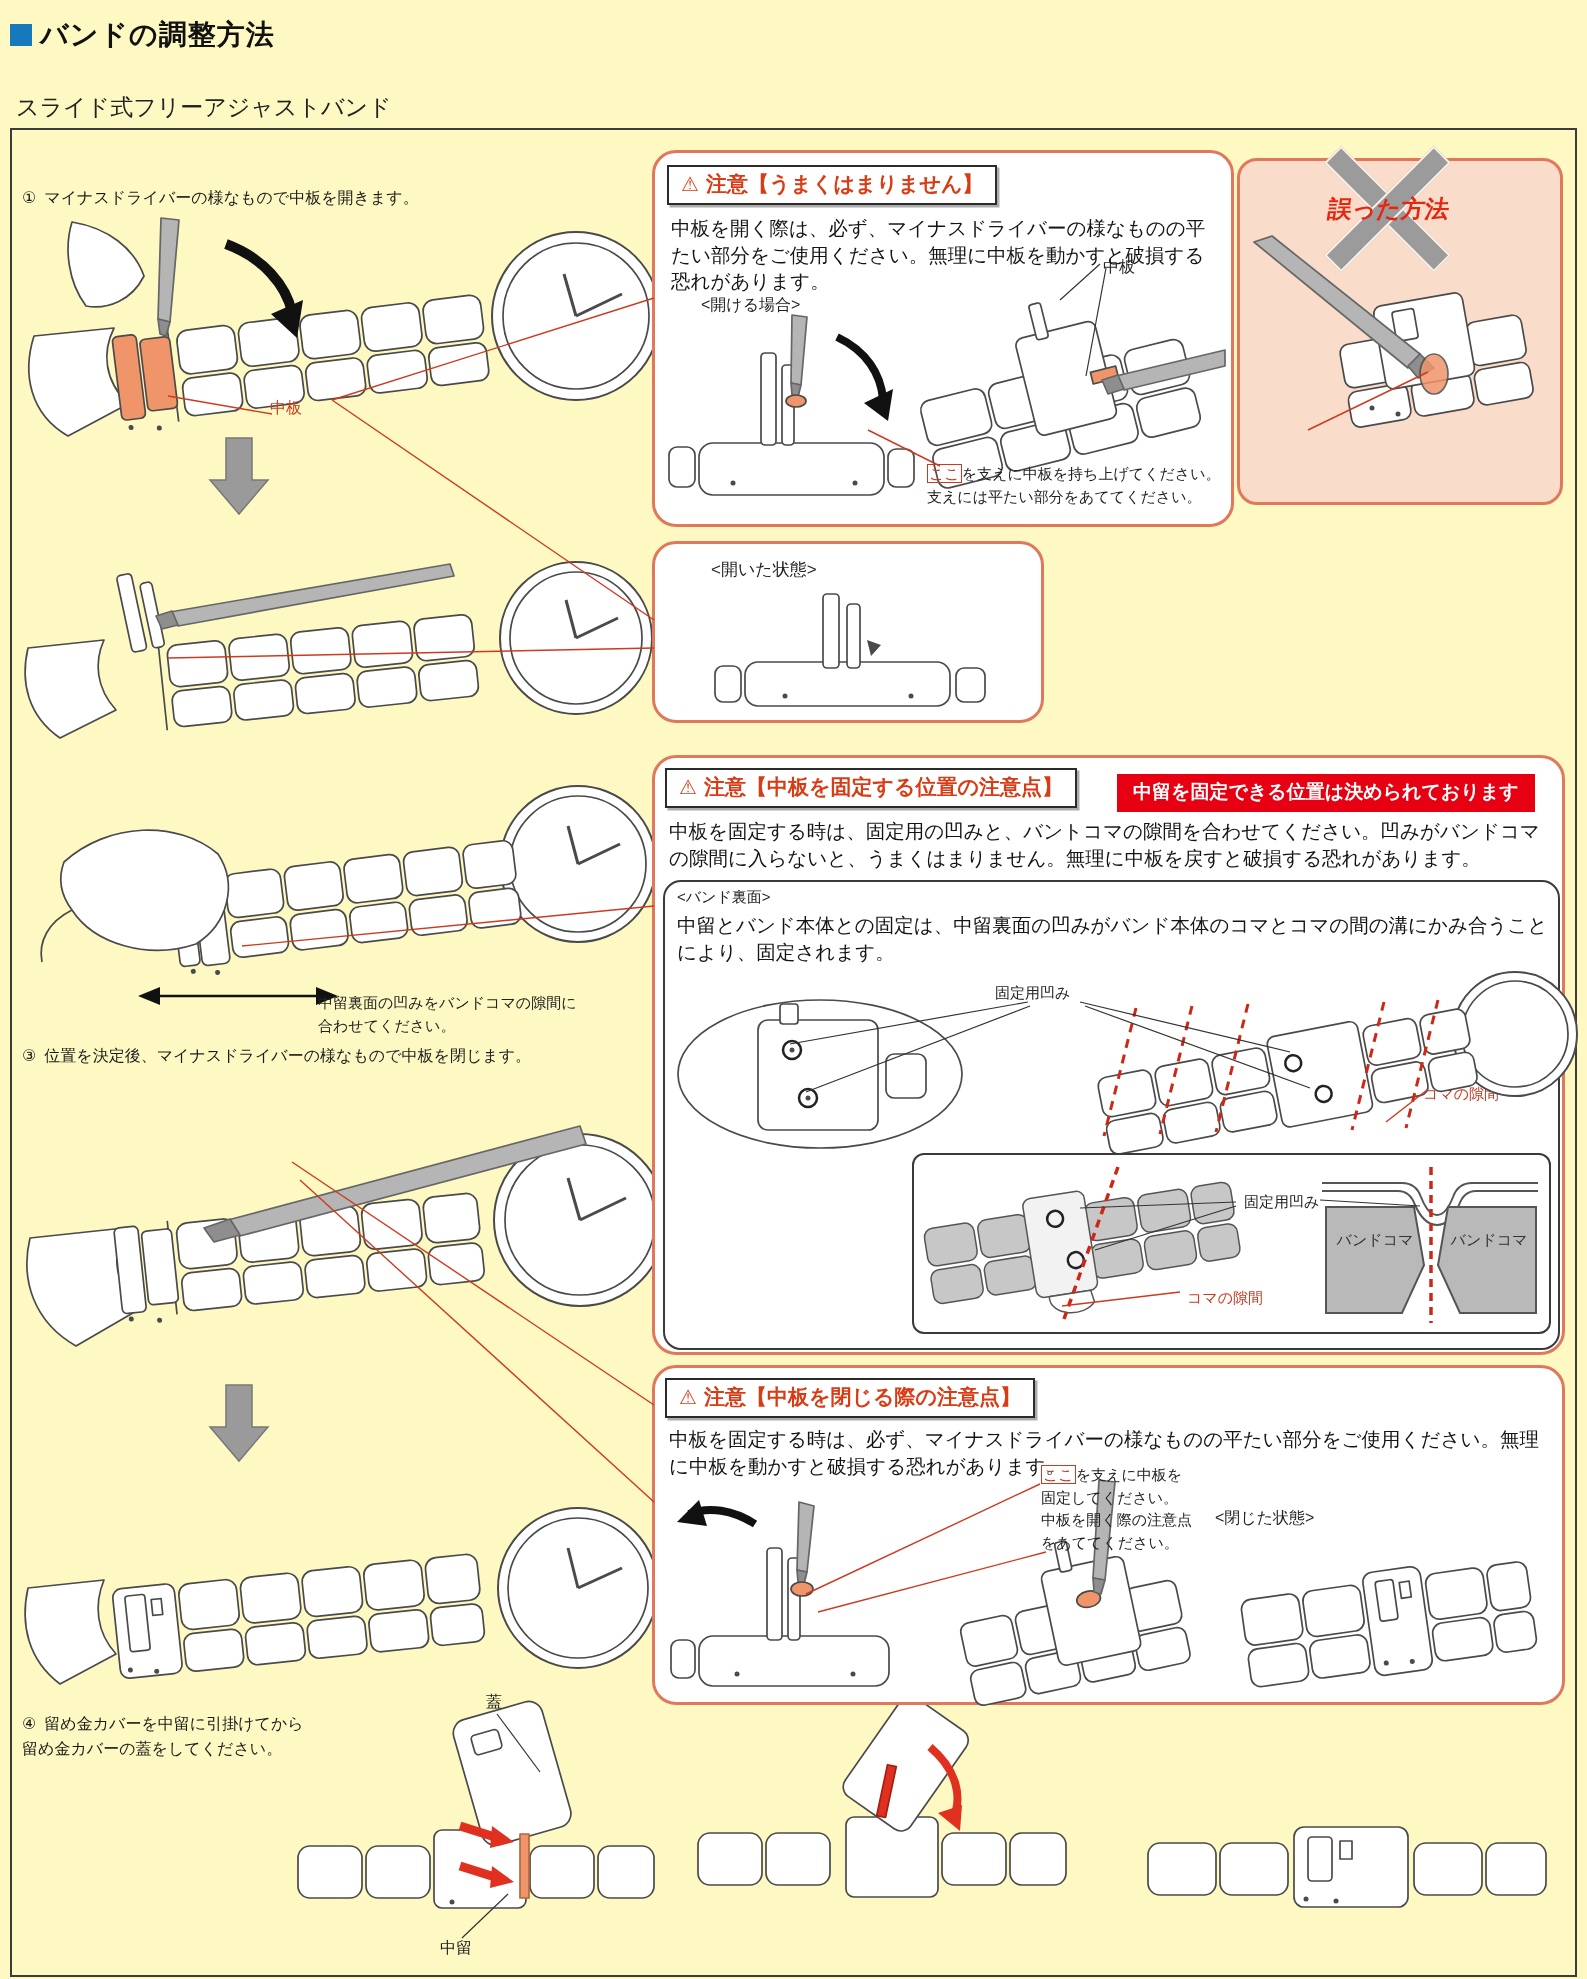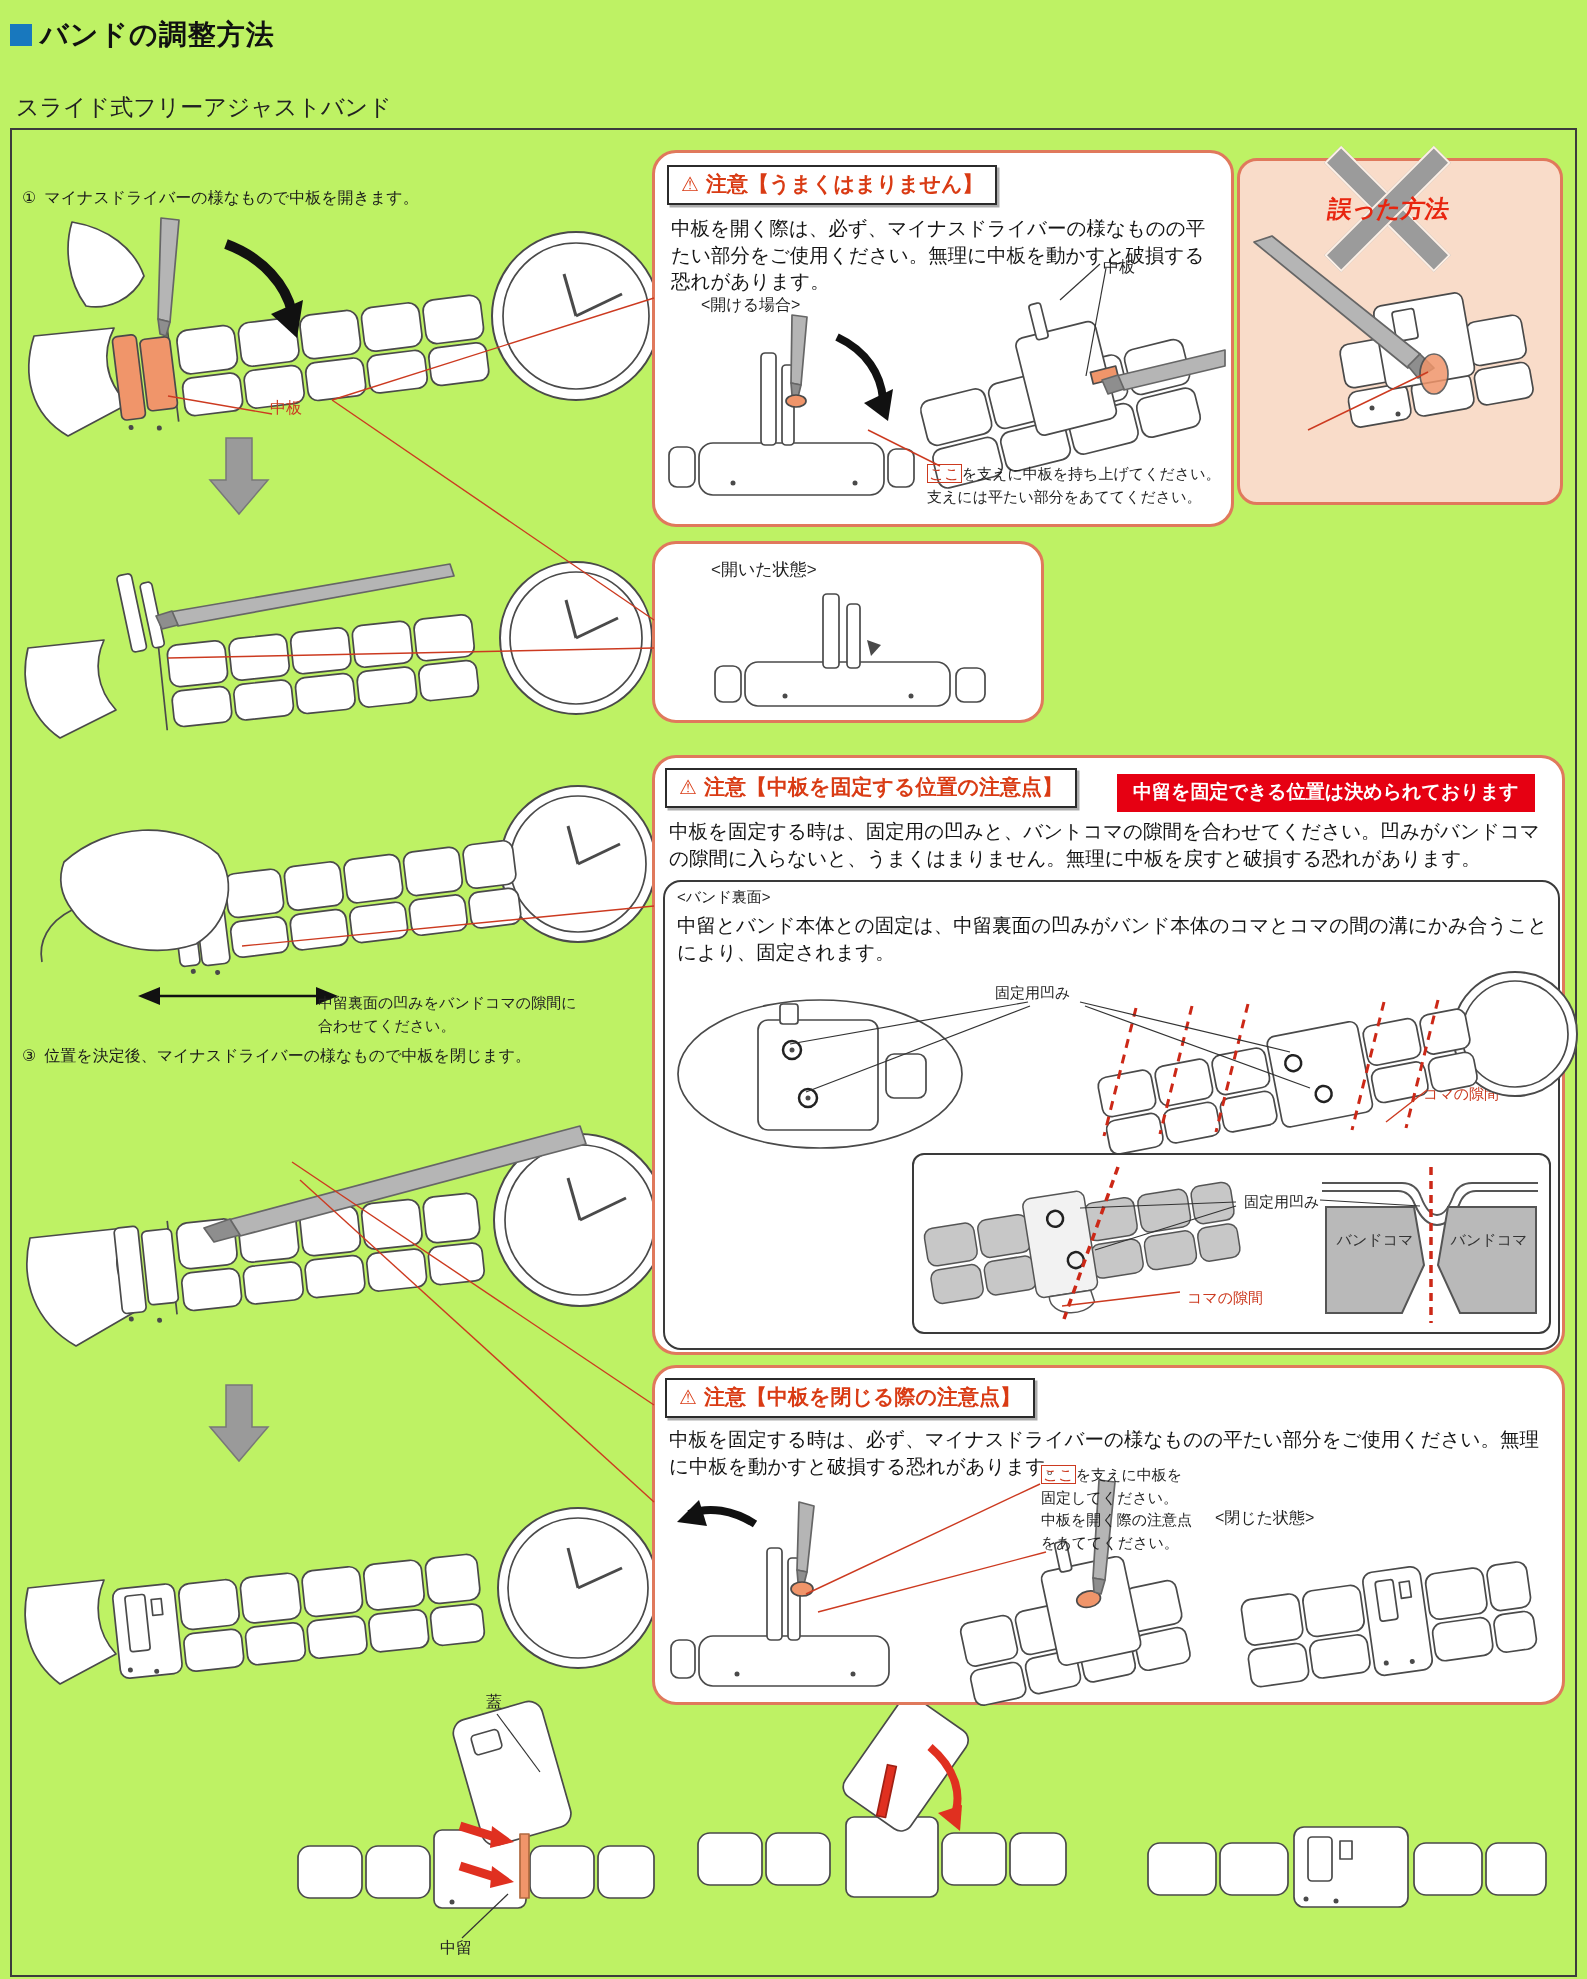--- a/index.html
+++ b/index.html
@@ -1,17 +1,17 @@
 <!DOCTYPE html>
 <html><head>
 <meta charset="utf-8">
 <style>
   *{margin:0;padding:0;box-sizing:border-box}
   body{font-family:"Liberation Sans","DejaVu Sans",sans-serif;background:#fff}
-  .page{position:relative;width:1587px;height:1979px;background:#bef264;overflow:hidden;color:#1a1a1a}
+  .page{position:relative;width:1587px;height:1979px;background:#fef9c3;overflow:hidden;color:#1a1a1a}
   .abs{position:absolute}
   .title-row{display:flex;align-items:center;gap:8px}
   .bluesq{width:22px;height:22px;background:#1878be;display:inline-block}
   .title{font-size:28px;font-weight:bold;letter-spacing:1px;color:#111}
   .subtitle{font-size:23px;color:#222}
   .mainbox{border:2px solid #3c3c3c;z-index:1}
   .step{font-size:16px;color:#1a1a1a;white-space:nowrap;z-index:4}
   .step .t{margin-left:8px}
   .cbox{border:3px solid #e0795c;border-radius:24px;background:#fff;z-index:2}
   .chead{display:inline-flex;align-items:center;gap:7px;border:2px solid #2b2b2b;background:#fff;color:#d93b14;font-weight:bold;font-size:21px;padding:3px 12px 5px;box-shadow:2.5px 2.5px 0 rgba(70,70,70,.45);white-space:nowrap}
@@ -203,20 +203,21 @@
           <rect x="410" y="142" width="52" height="38" rx="10"></rect>
         <rect x="96" y="90" width="62" height="90" rx="9"></rect>
         <rect x="108" y="98" width="20" height="56" rx="3"></rect>
         <rect x="134" y="104" width="10" height="16"></rect>
         <circle cx="106" cy="172" r="2.5" fill="#4a4a4a" stroke="none"></circle>
         <circle cx="132" cy="176" r="2.5" fill="#4a4a4a" stroke="none"></circle>
       </g>
     </g>
   </svg>
 
+  <div class="abs step" style="left:22px;top:1712px;width:282px;white-space:normal;line-height:1.55"><span>④</span><span class="t">留め金カバーを中留に引掛けてから留め金カバーの蓋をしてください。</span></div>
 
   <svg class="abs" style="left:268px;top:1688px;z-index:2" width="1300" height="285" viewBox="0 0 1300 285">
     <g stroke="#4a4a4a" stroke-width="1.7" fill="#fff" stroke-linejoin="round">
 
       <g transform="translate(30,30)">
         <rect x="0" y="128" width="64" height="52" rx="12"></rect>
           <rect x="68" y="128" width="64" height="52" rx="12"></rect>
           <rect x="232" y="128" width="64" height="52" rx="12"></rect>
           <rect x="300" y="128" width="56" height="52" rx="12"></rect>
         <rect x="136" y="112" width="92" height="78" rx="8"></rect>

